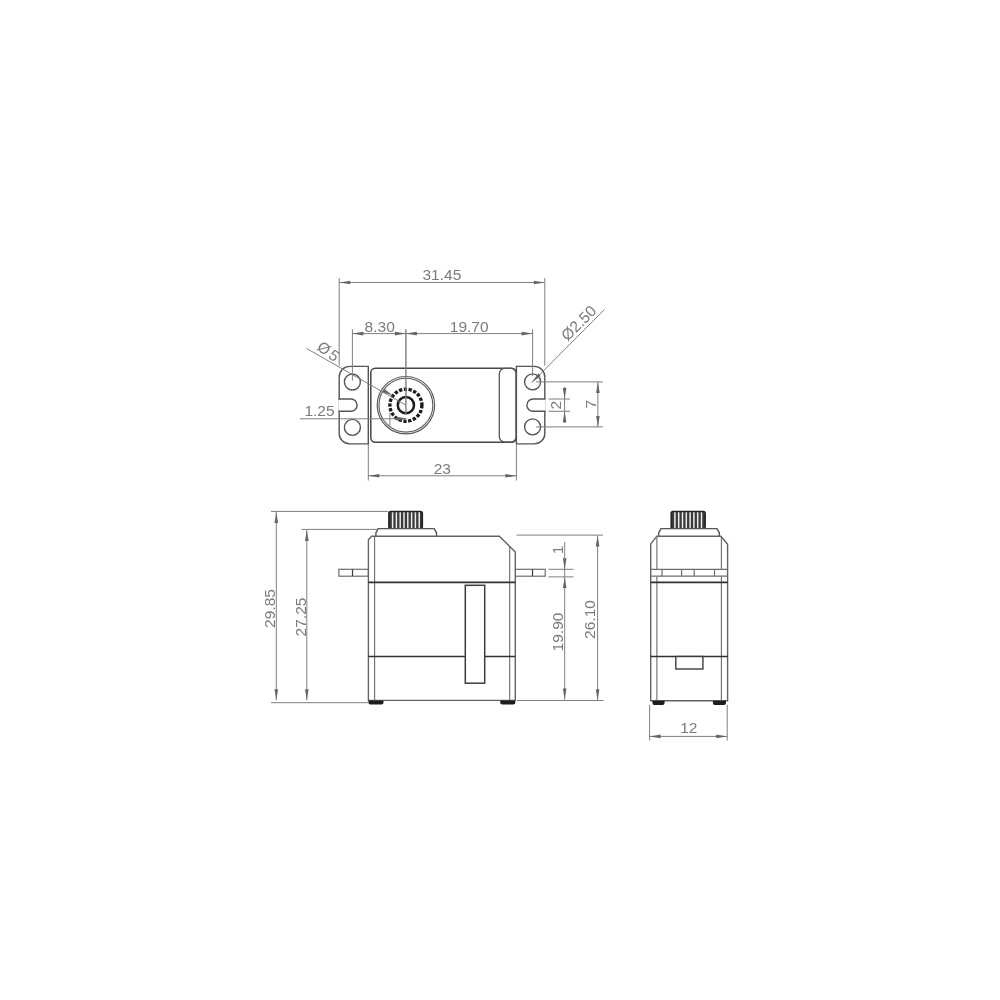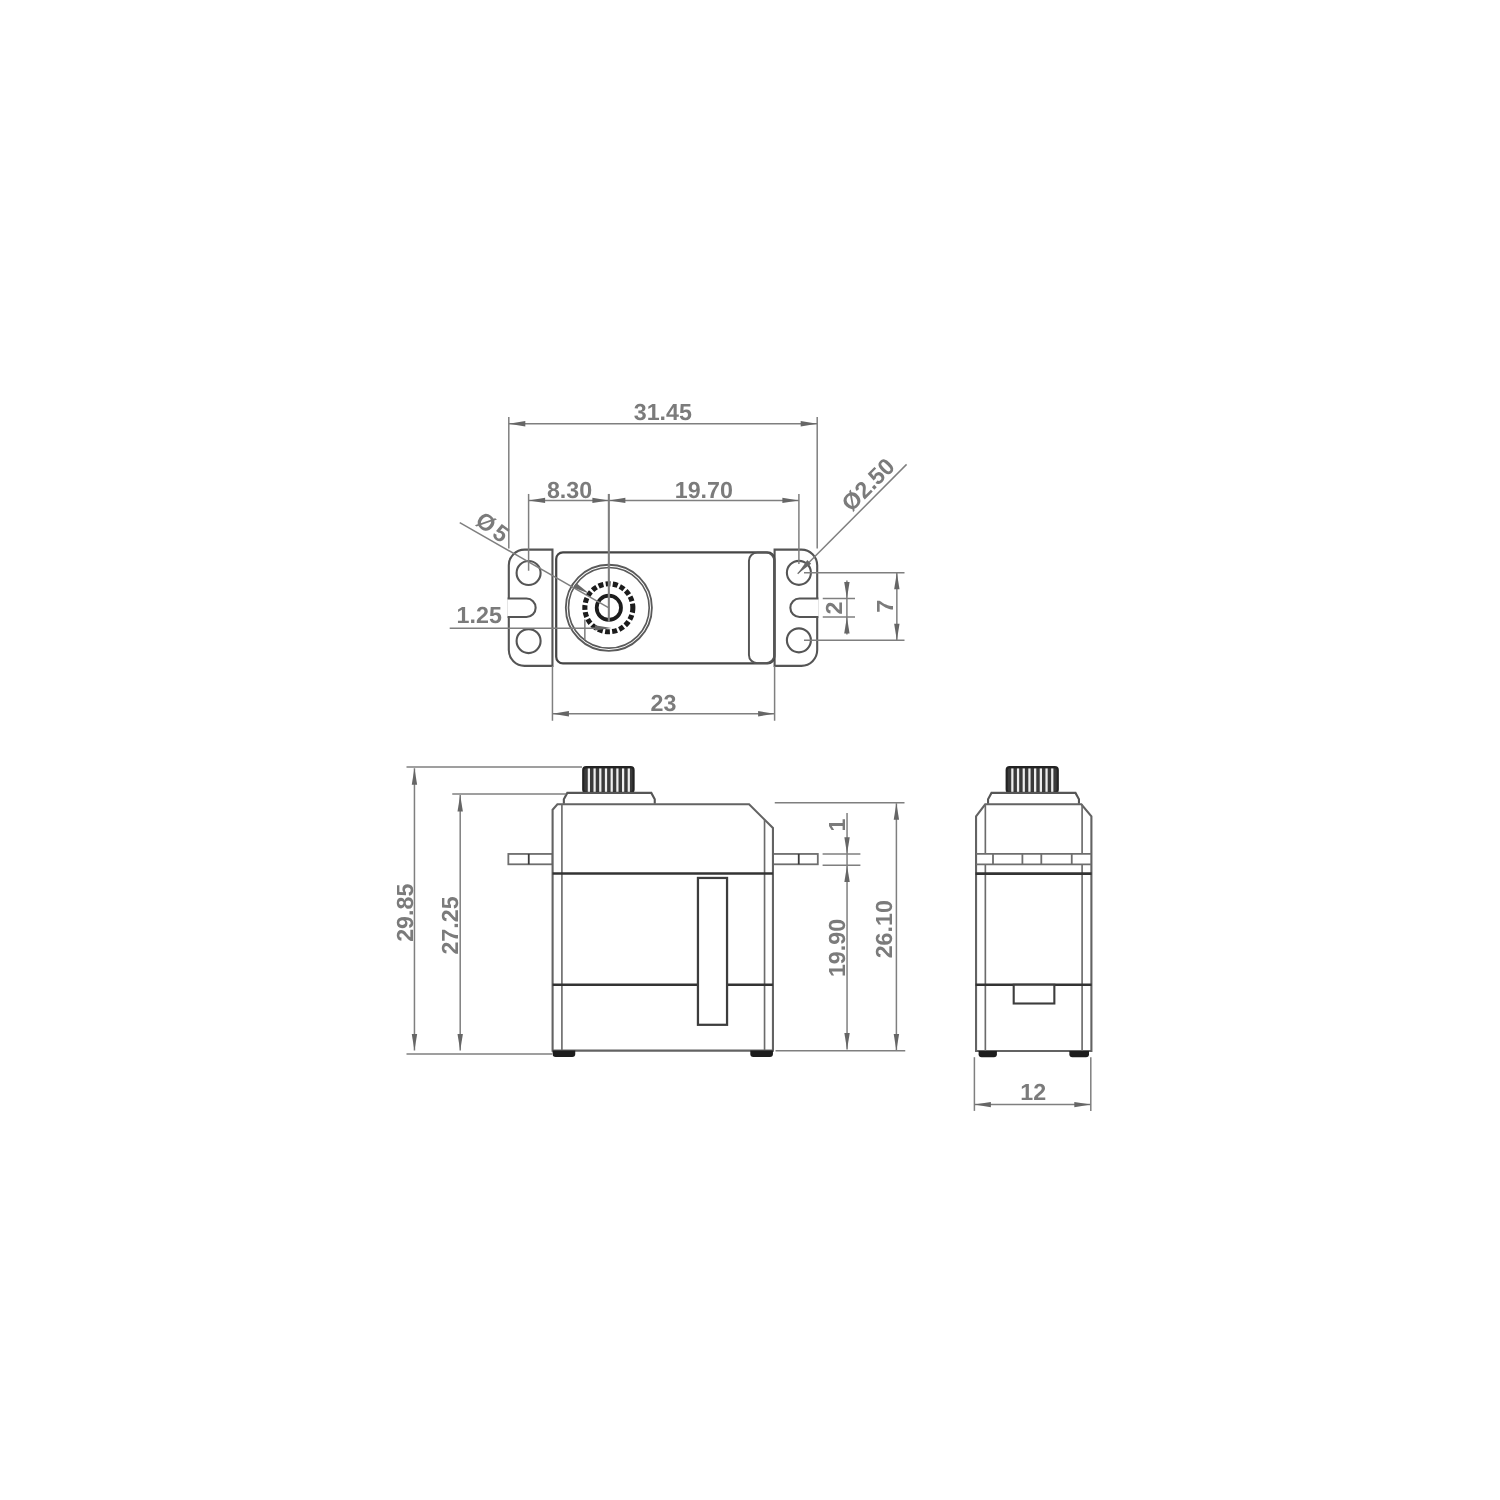--- a/index.html
+++ b/index.html
@@ -1,16 +1,16 @@
 <!DOCTYPE html>
 <html><head>
 <meta charset="utf-8">
 <style>
   html,body{margin:0;padding:0;background:#ffffff;}
-  .wrap{width:1000px;height:1000px;position:relative;background:#fff;font-weight:bold;}
+  .wrap{width:1000px;height:1000px;position:relative;background:#fff;}
   text{font-family:"Liberation Sans",sans-serif;fill:#7b7b7b;}
 </style>
 </head>
 <body>
 <div class="wrap">
 <svg width="1000" height="1000" viewBox="0 0 1000 1000" xmlns="http://www.w3.org/2000/svg">
 <defs>
   <path id="ar" d="M0,0 L11,1.8 L11,-1.8 Z" fill="#666666"></path>
 </defs>
 <rect x="0" y="0" width="1000" height="1000" fill="#ffffff"></rect>

